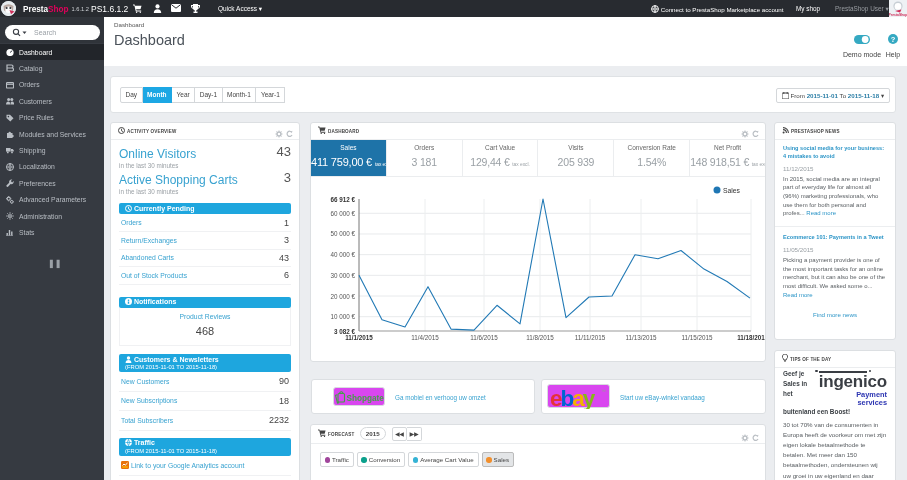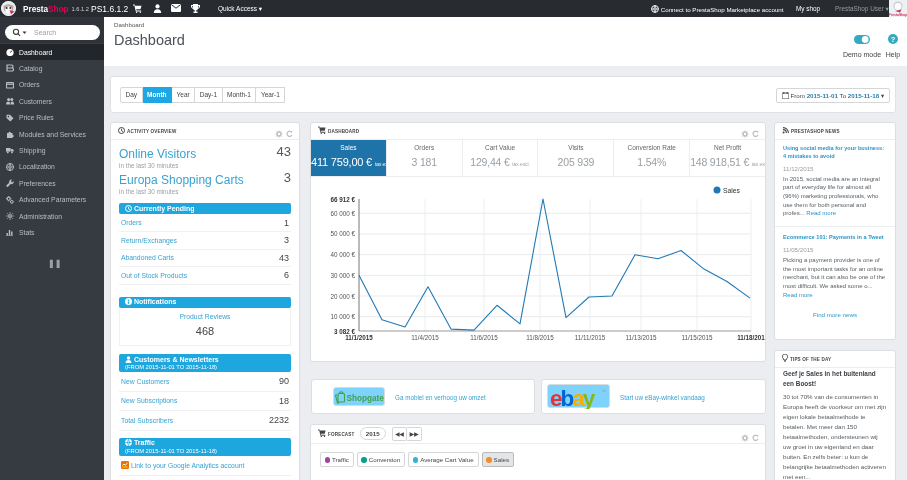--- a/index.html
+++ b/index.html
@@ -75,21 +75,21 @@
 .stat { flex:1; border-right:1px solid #ebedef; text-align:center; padding-top:3.5px; position:relative; overflow:hidden; }
 .stat:last-child { border-right:none; }
 .stat .sl { font-size:6.5px; color:#666; }
 .stat .sv { font-size:10.5px; color:#9aa0a5; margin-top:5.5px; letter-spacing:-.2px; white-space:nowrap; }
 .stat .tx { font-size:4.8px; letter-spacing:0; }
 .stat.sel { background:#1e73a8; }
 .stat.sel .sl, .stat.sel .sv { color:#fff; }
 
 
 .banner { position:absolute; background:#fff; border:1px solid #dcdfe2; border-radius:3px; height:35px; }
-.logobox { position:absolute; border:1px solid #d9dcdf; border-radius:3px; background:#7dd3fc; }
+.logobox { position:absolute; border:1px solid #d9dcdf; border-radius:3px; background:#d946ef; }
 .bannerlink { position:absolute; font-size:6.3px; color:#38a2d0; }
 
 
 #forecast { left:310px; top:424px; width:456px; height:70px; }
 #fclegend { padding:4px 9px; }
 .fcbtn { display:inline-block; height:15px; line-height:13px; border:1px solid #d4d7da; background:#fff; border-radius:2px; font-size:6.2px; color:#444; padding:0 4px 0 3.5px; margin-right:3px; }
 .fcbtn .dot { display:inline-block; width:5.5px; height:5.5px; border-radius:50%; margin-right:2px; vertical-align:-0.5px; }
 .fcbtn.on { background:#e3e5e7; border-color:#bbb; }
 
 
@@ -293,21 +293,21 @@
             <path d="M4 .5v1M4 6.5v1M.5 4h1M6.5 4h1M1.5 1.5l.8.8M5.7 5.7l.8.8M6.5 1.5l-.8.8M2.3 5.7l-.8.8" stroke-width="1"></path>
             <path d="M16.8 2.3 A2.6 2.6 0 1 0 17 5" stroke-width="1.2"></path>
             <path d="M17.5 .8 L16.9 2.6 L15.2 2" fill="#b9bec3" stroke="none"></path>
           </g>
         </svg></span>
   </div>
   <div style="height:4px"></div>
   <div class="bigline"><span class="bl">Online Visitors</span><span class="bv">43</span></div>
   <div class="muted" style="margin:0 8px;">in the last 30 minutes</div>
   <div style="height:1px"></div>
-  <div class="bigline"><span class="bl">Europa Shopping Carts</span><span class="bv">3</span></div>
+  <div class="bigline"><span class="bl">Active Shopping Carts</span><span class="bv">3</span></div>
   <div class="muted" style="margin:0 8px;">in the last 30 minutes</div>
   <div style="height:8px"></div>
   <div style="margin:0 8px;">
     <div class="sechead"><svg width="7" height="7" viewBox="0 0 7 7" style="vertical-align:-1px">
           <circle cx="3.5" cy="3.5" r="3" fill="none" stroke="#fff" stroke-width="1"></circle>
           <path d="M3.5 1.7V3.8L5 4.6" stroke="#fff" stroke-width=".9" fill="none"></path>
         </svg> Currently Pending</div>
     <div class="lrow lrow17">
         <span class="l">Orders</span>
         <span class="v">1</span>
@@ -513,17 +513,25 @@
     <div style="text-align:center; margin-top:4px;"><span class="nlink" style="font-weight:400; font-size:6.2px;">Find more news</span></div>
   </div>
 </div>
 
 <div id="tips" class="panel">
   <div class="phead"><span class="ic"><svg width="6" height="8" viewBox="0 0 6 8" style="vertical-align:-1px">
           <path d="M3 0 a2.7 2.7 0 0 1 1.5 4.9 l-.3 1.1 h-2.4 l-.3-1.1 A2.7 2.7 0 0 1 3 0" fill="none" stroke="#444" stroke-width=".9"></path>
           <path d="M2 6.7h2M2.3 7.6h1.4" stroke="#444" stroke-width=".7"></path>
         </svg></span><span class="ttl">TIPS OF THE DAY</span></div>
   <div class="body">
+    <div style="float:right; width:78px; text-align:right;">
+      <div style="border-top:2px solid #3a3e44; position:relative; height:2.5px; margin:1.5px 20px 0 10px;">
+          <span style="position:absolute; left:-4px; top:-3px; width:2.5px; height:2.5px; background:#3a3e44; border-radius:50%;"></span>
+          <span style="position:absolute; right:-4px; top:-3px; width:2.5px; height:2.5px; background:#3a3e44; border-radius:50%;"></span>
+        </div>
+      <div style="font-size:17px; font-weight:700; color:#3a3e44; letter-spacing:-.2px; line-height:1;">ingenico</div>
+      <div style="font-size:7.4px; font-weight:700; color:#2c35b2; line-height:1.1; margin-top:1px;">Payment<br>services</div>
+    </div>
     <div style="font-weight:700; color:#3a3f44; font-size:6.4px; line-height:1.56;">Geef je Sales in het buitenland een Boost!</div>
     <div style="clear:left; height:3px;"></div>
     <div>30 tot 70% van de consumenten in Europa heeft de voorkeur om met zijn eigen lokale betaalmethode te betalen. Met meer dan 150 betaalmethoden, ondersteunen wij uw groei in uw eigenland en daar buiten. En zelfs beter: u kun de belangrijke betaalmethoden activeren met een...</div>
   </div>
 </div>
 
 </body></html>

